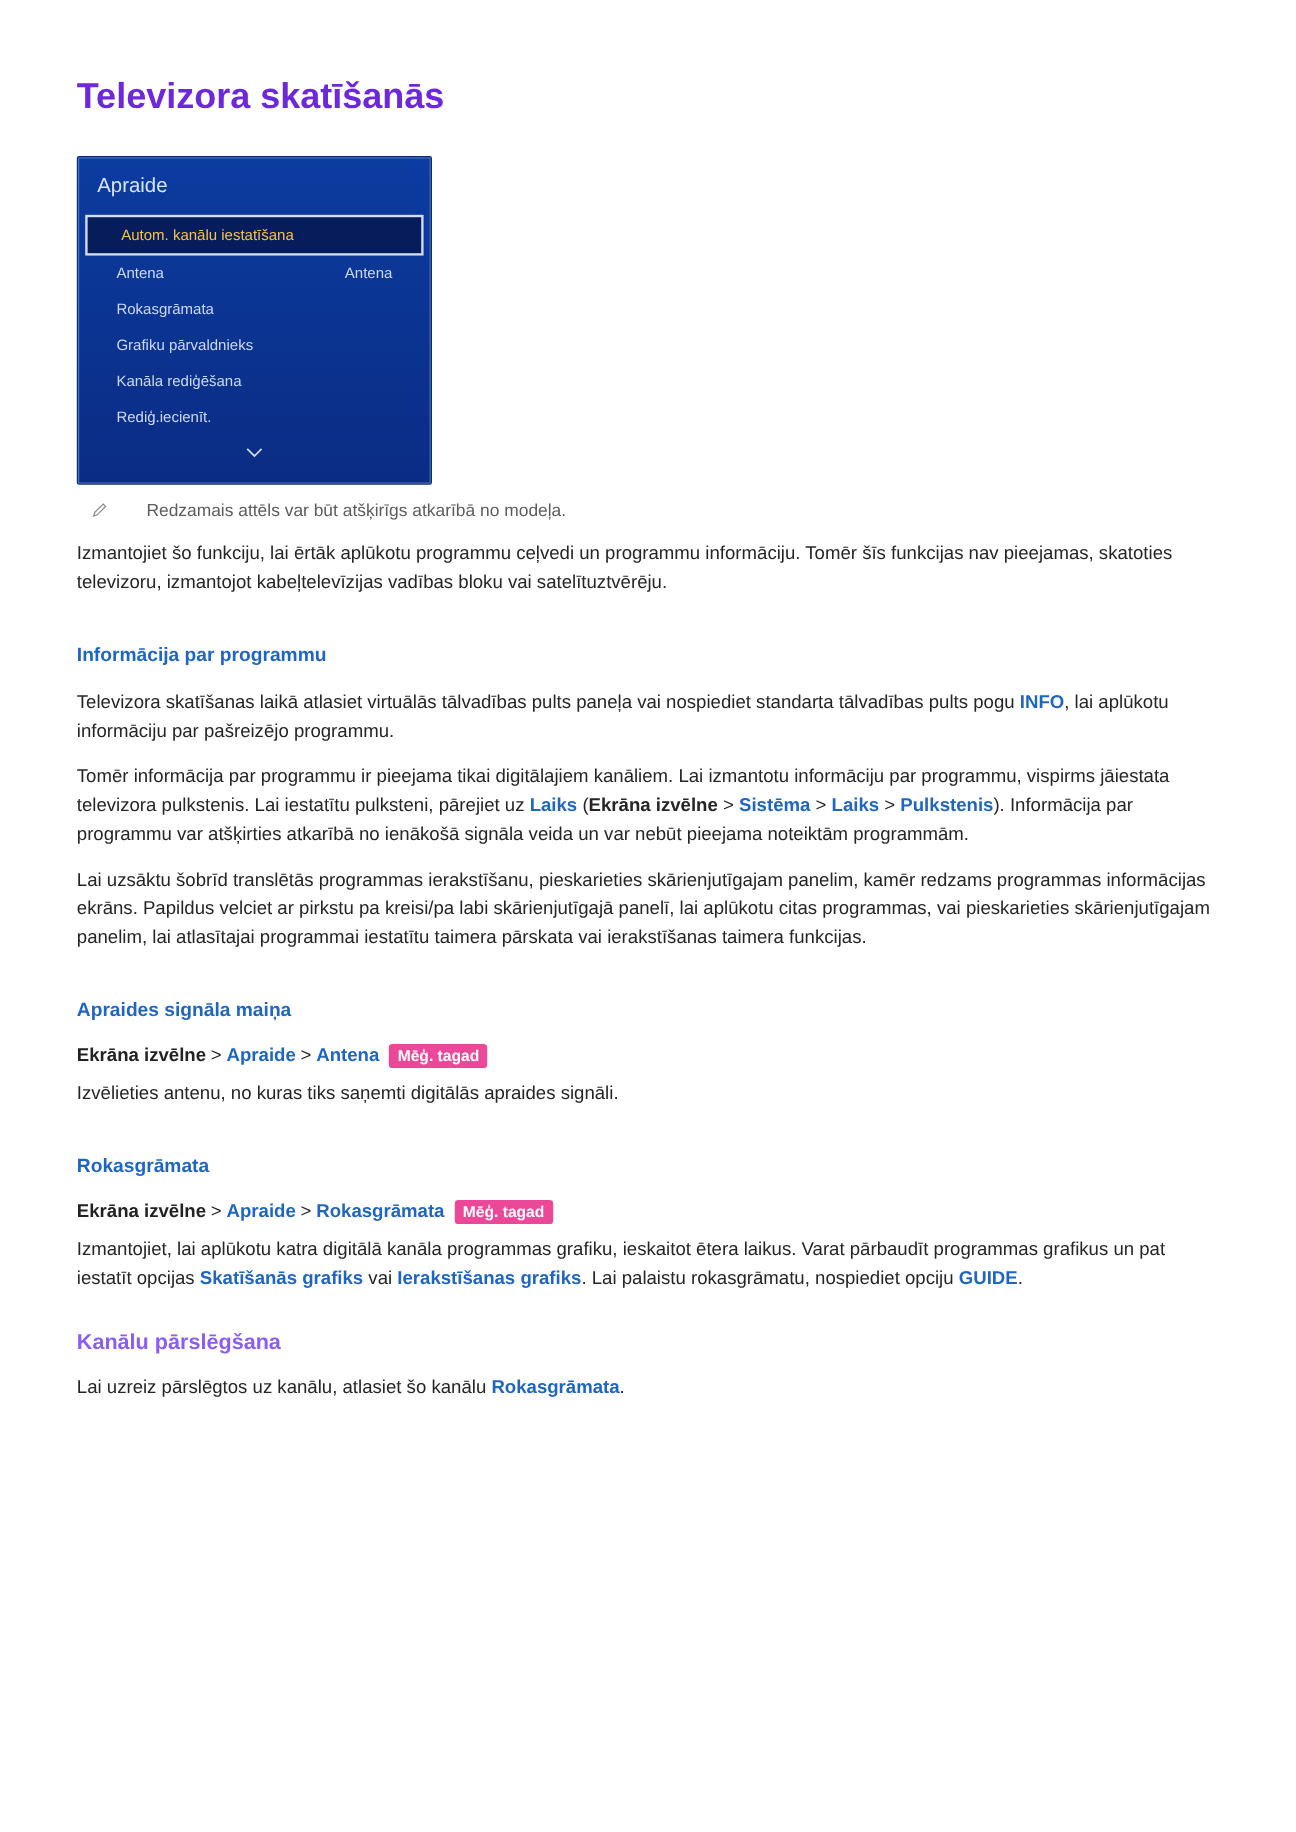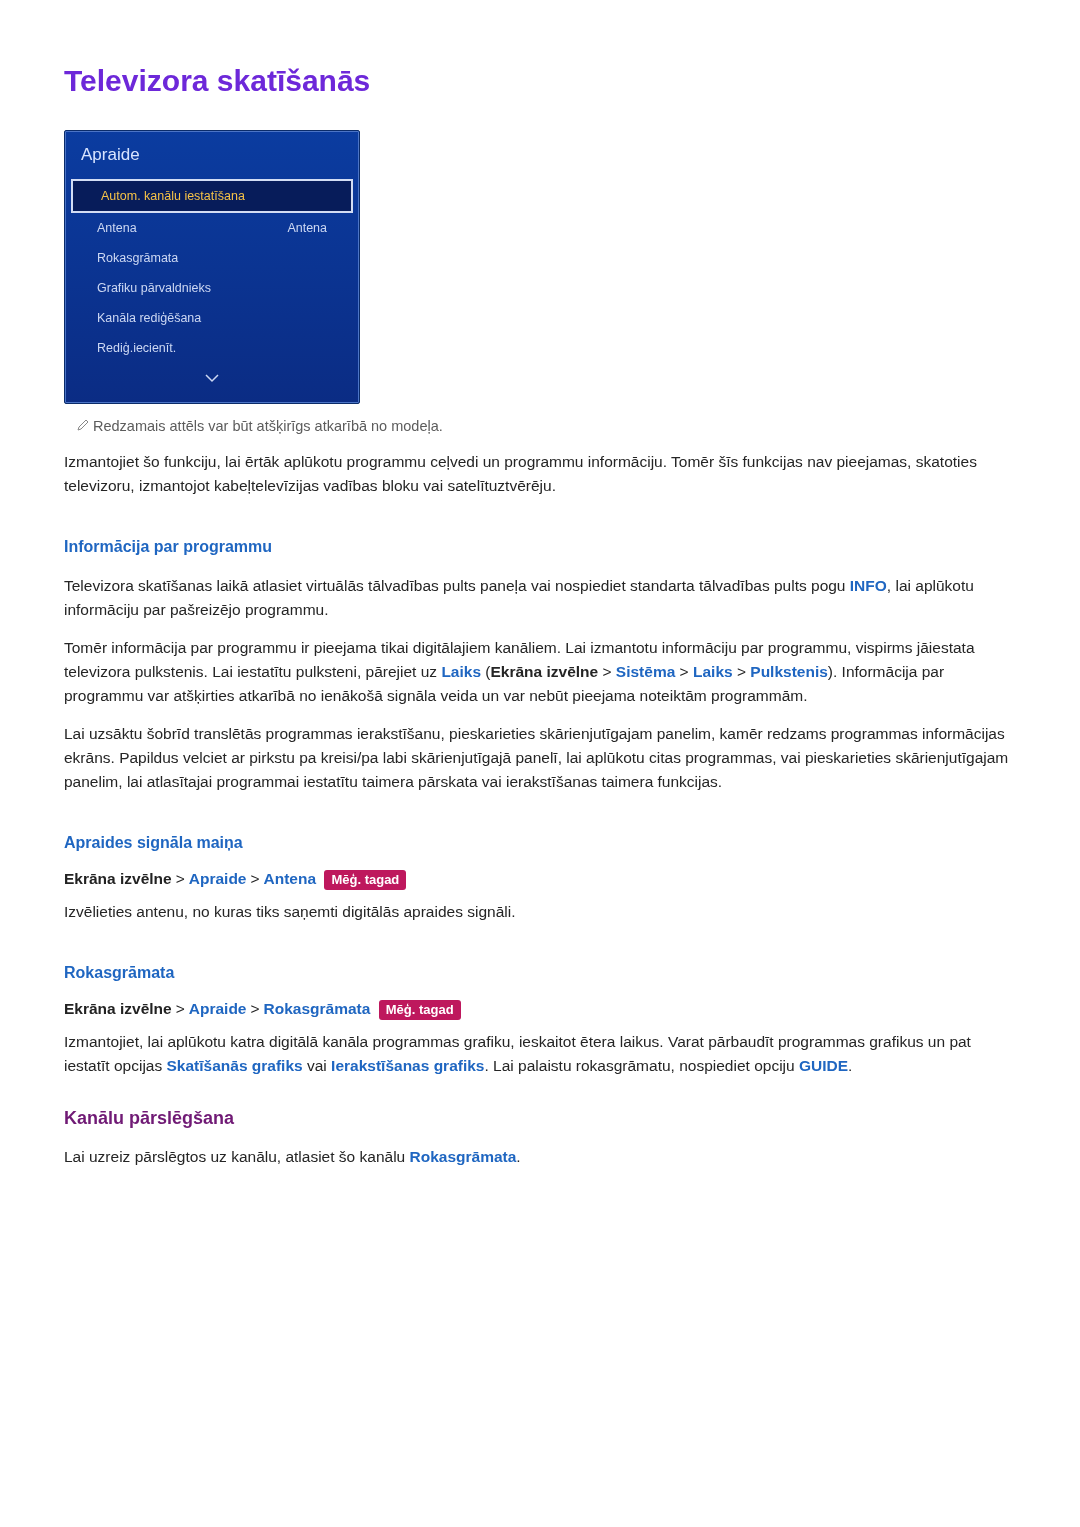--- a/index.html
+++ b/index.html
@@ -25,48 +25,48 @@
   margin-bottom: 32px;
 }
 h2.section-title {
   color: #1f66c1;
   font-size: 16px;
   font-weight: 700;
   margin-top: 40px;
   margin-bottom: 18px;
 }
 h3.subsection-title {
-  color: #701a75;
+  color: #8b5cf6;
   font-size: 18px;
   font-weight: 700;
   margin-top: 30px;
   margin-bottom: 16px;
 }
 p.body {
   font-size: 15.5px;
   line-height: 1.55;
   margin-bottom: 14px;
   color: #252525;
 }
 .note-row {
   display: flex;
   align-items: flex-start;
-  gap: 3px;
+  gap: 32px;
   font-size: 14.5px;
   color: #5c5c5c;
   margin: 14px 0 16px 12px;
 }
 .note-row .pencil svg { display:block }
 .link { color: #1f66c1; font-weight: 700; }
 .bold { font-weight: 700; }
 .gt { color: #252525; padding: 0 4px; }
 
 .trynow {
   display: inline-block;
-  background: #be185d;
+  background: #ec4899;
   color: #ffffff;
   font-size: 13px;
   font-weight: 700;
   padding: 2px 7px 3px;
   border-radius: 3px;
   margin-left: 4px;
   vertical-align: baseline;
 }
 
 .orange-btn {

